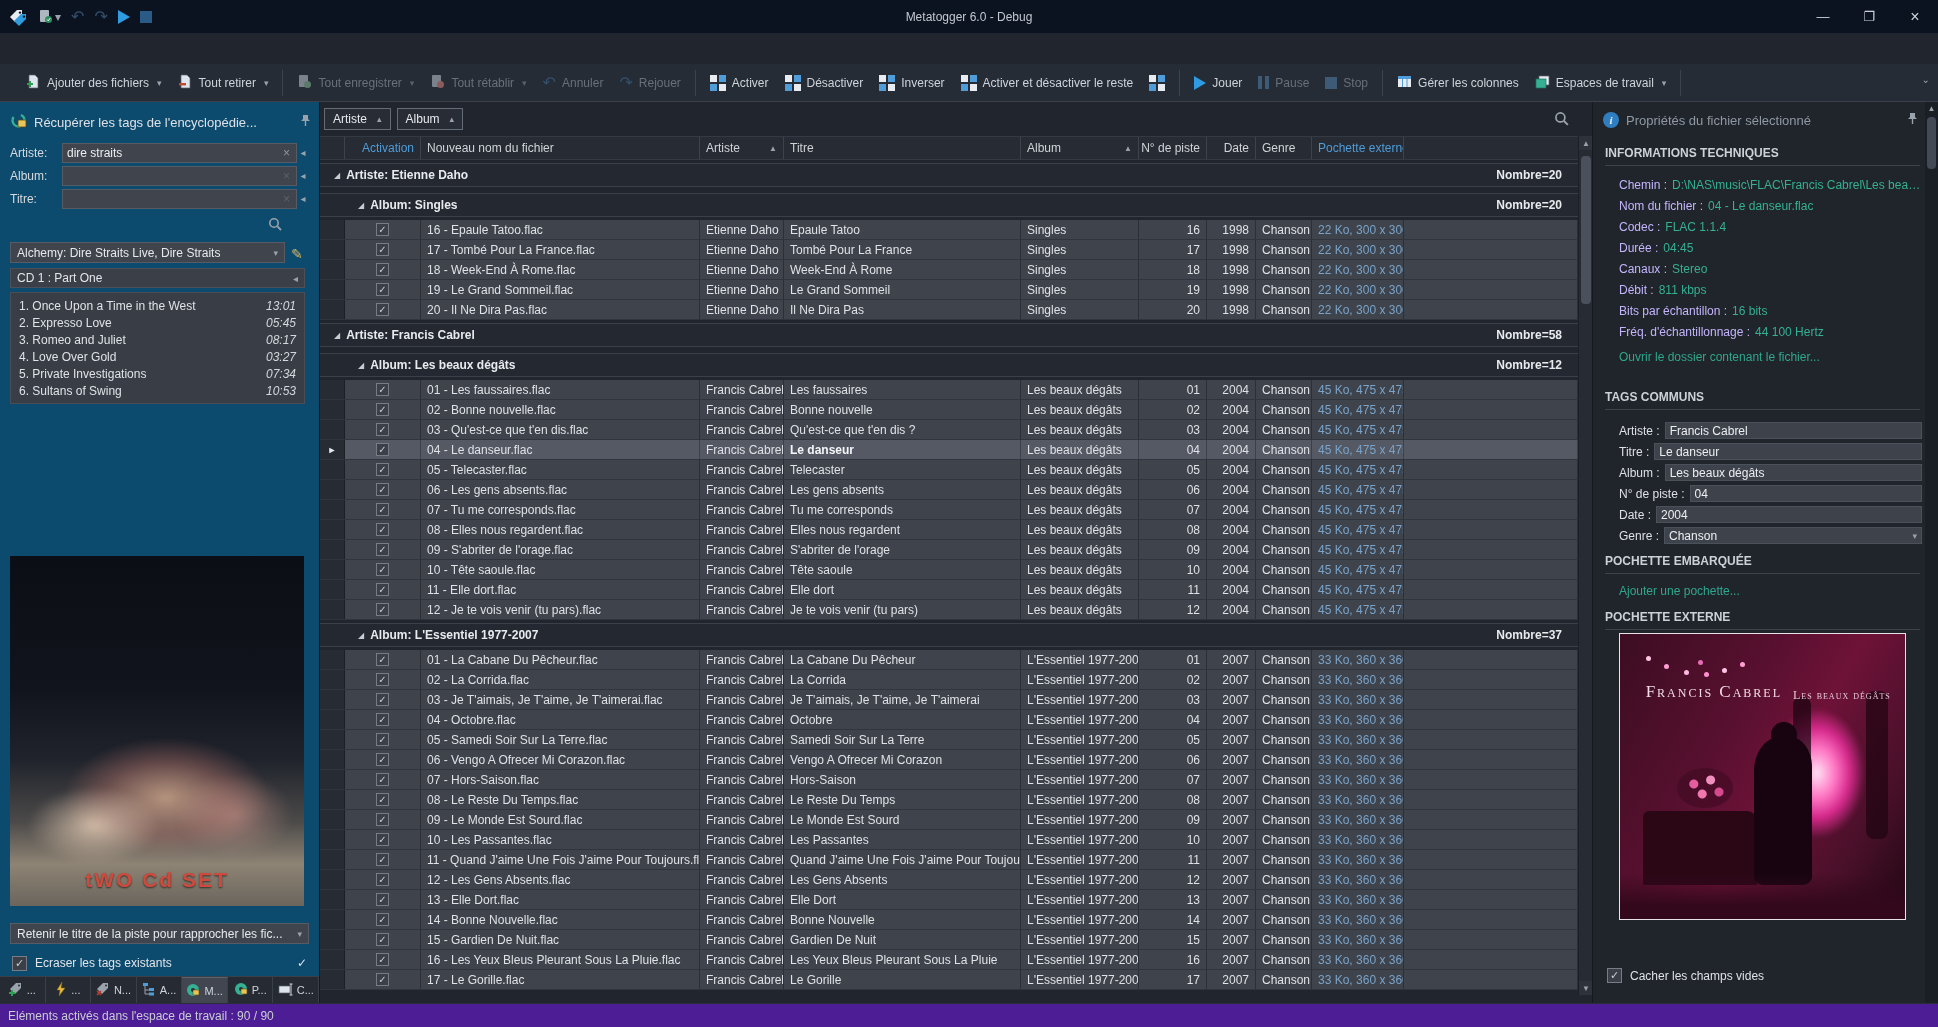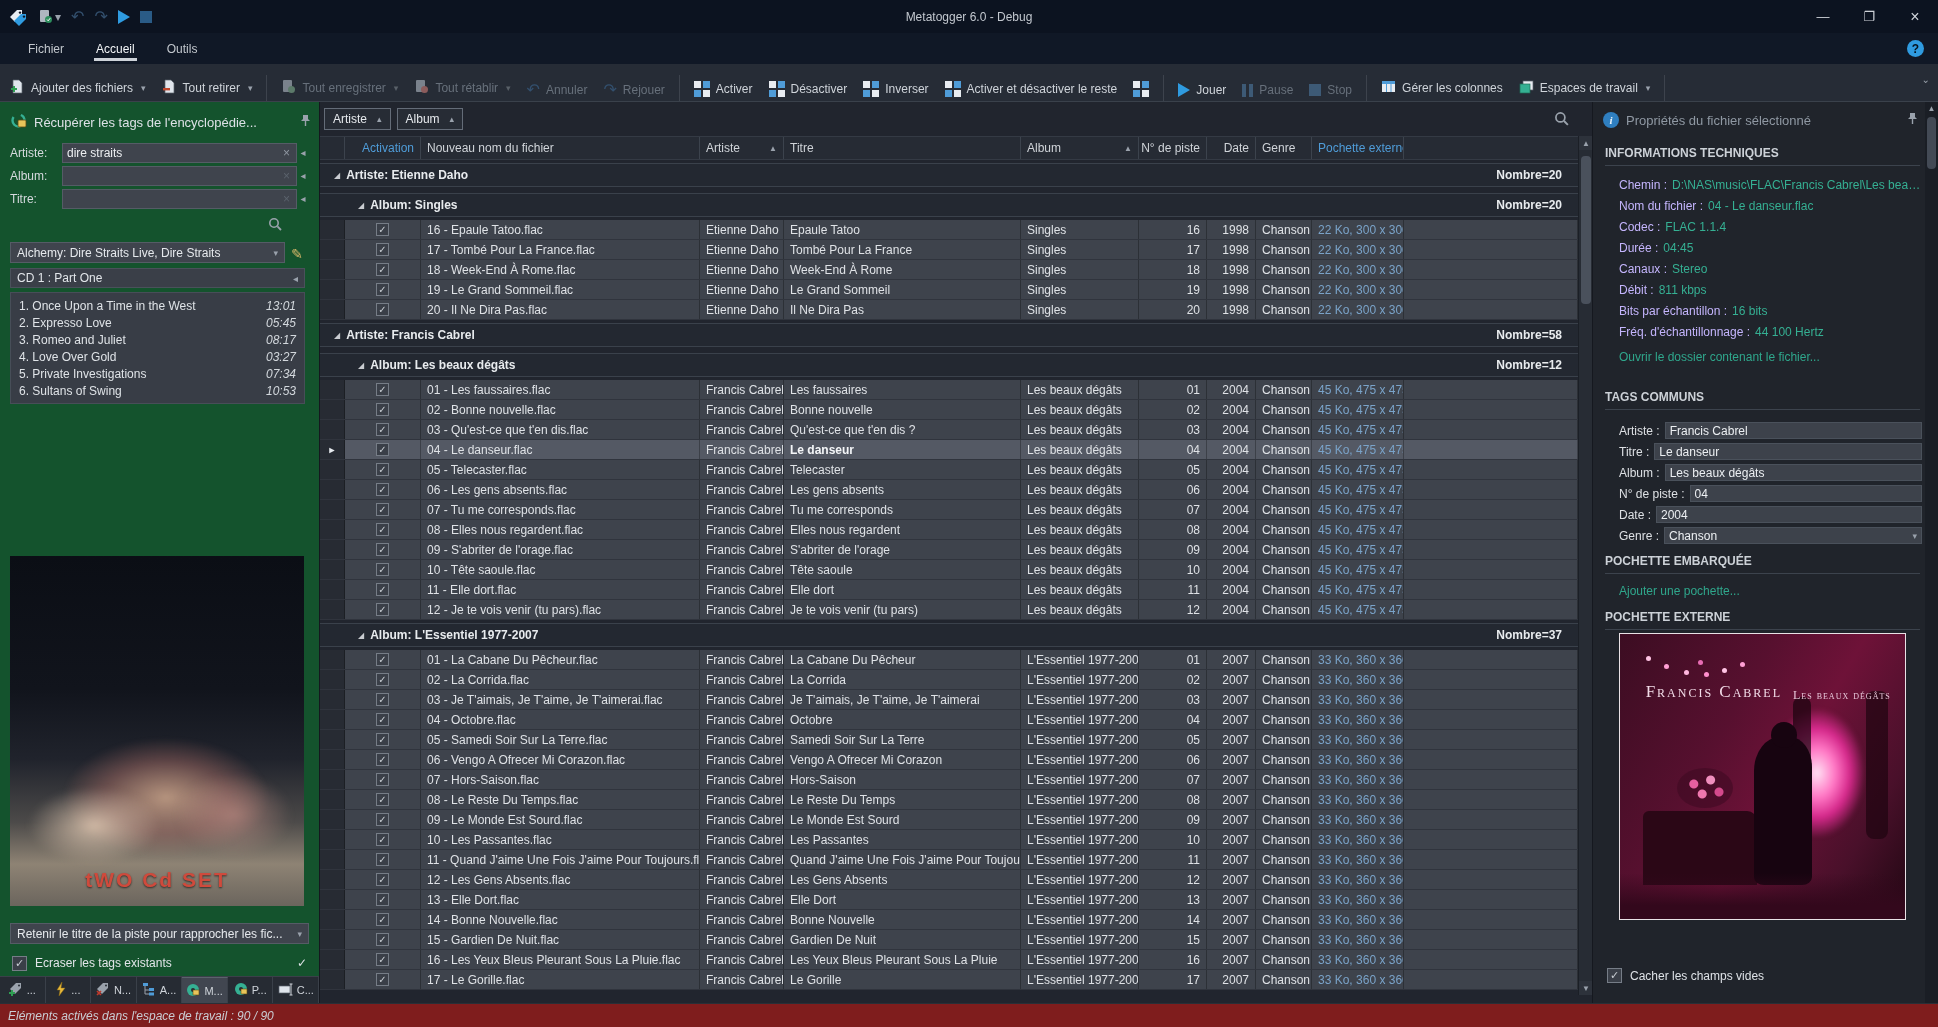--- a/index.html
+++ b/index.html
@@ -18,41 +18,41 @@
   .wbtn { width:46px; height:33px; display:flex; align-items:center; justify-content:center; color:#cfd3d9; font-size:13px; }
 
   
   #tabrow { left:0; top:33px; width:1938px; height:31px; background:#101826; display:flex; align-items:flex-end; padding-left:12px; position:absolute; }
   .mtab { padding:6px 16px 8px; color:#c2c7cd; position:relative; }
   .mtab.active { color:#f2f4f6; }
   .mtab.active::after { content:""; position:absolute; left:14px; right:14px; bottom:3px; height:3px; background:#cdd2d8; }
   #help-btn { position:absolute; right:14px; top:7px; width:17px; height:17px; border-radius:50%; background:#2f9be0; color:#06121e; font-weight:bold; font-size:12px; display:flex; align-items:center; justify-content:center; }
 
   
-  #ribbon { left:0; top:64px; width:1938px; height:38px; background:#262c36; border-bottom:1px solid #3a414b; display:flex; align-items:flex-end; padding:0 2px; position:absolute; }
+  #ribbon { left:0; top:64px; width:1938px; height:38px; background:#262c36; border-bottom:1px solid #3a414b; display:flex; align-items:center; padding:0 18px; position:absolute; }
   .tbtn { display:flex; align-items:center; gap:6px; padding:4px 8px; color:#cfd4da; white-space:nowrap; border-radius:2px; }
   .tbtn.dis { color:#67707b; }
   .tbtn .dd { font-size:9px; color:#9aa2ac; margin-left:2px; }
   .tbtn.dis .dd { color:#596068; }
   .tsep { width:1px; height:26px; background:#3d434d; margin:0 6px; }
   #ribbon-collapse { position:absolute; right:8px; top:74px; color:#9aa2ac; font-size:10px; }
 
   
   .grid4 { display:grid; grid-template-columns:7px 7px; grid-template-rows:7px 7px; gap:2px; }
   .grid4 i { display:block; }
   .gW { background:#e8ecf1; } .gB { background:#4f9cd8; }
 
   
   .ic-play { width:0; height:0; border-left:12px solid #2f9be0; border-top:7px solid transparent; border-bottom:7px solid transparent; }
   .ic-pause { display:flex; gap:3px; } .ic-pause i { width:4px; height:13px; background:#5d86aa; }
   .ic-stop { width:12px; height:12px; background:#5d86aa; }
   .dis .ic-pause i, .dis .ic-stop { background:#3d5a76; }
 
   
-  #leftpanel { left:0; top:102px; width:320px; height:901px; background:#14532d; border-right:1px solid #15181f; position:absolute; }
+  #leftpanel { left:0; top:102px; width:320px; height:901px; background:#0c4a6e; border-right:1px solid #15181f; position:absolute; }
   #lp-header { position:absolute; left:10px; top:10px; right:8px; display:flex; align-items:center; gap:7px; color:#dde1e6; font-size:13px; }
   #lp-pin { margin-left:auto; color:#8f97a1; }
   .lfield { position:absolute; left:10px; right:10px; height:21px; display:flex; align-items:center; }
   .lfield label { width:52px; color:#d6dade; }
   .lfield .inp { flex:1; height:20px; background:#3f444d; border:1px solid #555c66; display:flex; align-items:center; padding:0 4px; color:#eceef1; }
   .lfield .clr { margin-left:auto; color:#8f97a1; font-size:12px; padding:0 2px; }
   .lfield .side { width:12px; text-align:center; color:#9aa2ac; font-size:10px; }
   #lp-search { position:absolute; right:36px; top:115px; }
   .combo { position:absolute; left:10px; height:21px; background:#3f444d; border:1px solid #555c66; display:flex; align-items:center; padding:0 6px; color:#e6e9ed; }
   .combo .dd { margin-left:auto; font-size:9px; color:#9aa2ac; }
@@ -155,21 +155,21 @@
   #cover .t1 { position:absolute; left:9%; top:17%; color:#f2dce8; font-family:"Liberation Serif","DejaVu Serif",serif; font-size:17px; letter-spacing:2px; font-variant:small-caps; }
   #cover .t2 { position:absolute; right:5%; top:19%; color:#e8c8da; font-family:"Liberation Serif","DejaVu Serif",serif; font-size:12px; letter-spacing:1px; font-variant:small-caps; }
   #rp-hide { position:absolute; left:14px; top:866px; display:flex; align-items:center; gap:8px; color:#dde1e6; }
 
   
   #rp-scroll { position:absolute; right:0; top:0; width:13px; bottom:0; background:#1a1e25; }
   #rp-scroll .arr { position:absolute; top:0; left:0; width:13px; height:13px; color:#9aa2ac; font-size:8px; display:flex; align-items:center; justify-content:center; }
   #rp-scroll .thumb { position:absolute; left:2px; top:15px; width:9px; height:52px; background:#434a55; border-radius:4px; }
 
   
-  #statusbar { position:absolute; left:0; bottom:0; width:1938px; height:24px; background:#7f1d1d; border-top:1px solid #2a2f37; display:flex; align-items:center; padding-left:8px; color:#c9cdd3;font-style:italic; }
+  #statusbar { position:absolute; left:0; bottom:0; width:1938px; height:24px; background:#4c1d95; border-top:1px solid #2a2f37; display:flex; align-items:center; padding-left:8px; color:#c9cdd3; }
 </style>
 </head>
 <body>
 
 <div id="app">
 
   <div id="titlebar" class="abs">
     <div id="qa">
         <div class="qbtn">
           <span>
@@ -205,26 +205,20 @@
         </div>
       </div>
     <div id="wintitle">Metatogger 6.0 - Debug</div>
     <div id="wcontrols" style="margin-left:auto; display:flex;">
       <div class="wbtn">—</div>
       <div class="wbtn">❐</div>
       <div class="wbtn" style="font-size:16px">×</div>
     </div>
   </div>
 
-  <div id="tabrow">
-    <div class="mtab">Fichier</div>
-      <div class="mtab active">Accueil</div>
-      <div class="mtab">Outils</div>
-      <div id="help-btn">?</div>
-  </div>
 
   <div id="ribbon">
       <div class="tbtn">
         <span><svg width="15" height="15" viewBox="0 0 15 15">
             <path d="M3 1 h6 l3 3 v10 h-9 z" fill="#dfe5ec" stroke="#5a626c" stroke-width="0.7"></path>
             <rect x="1" y="9" width="6" height="2" fill="#2e9e52"></rect>
             <rect x="3" y="7" width="2" height="6" fill="#2e9e52"></rect>
           </svg></span>
         <span>Ajouter des fichiers</span>
         <span class="dd">▾</span>

